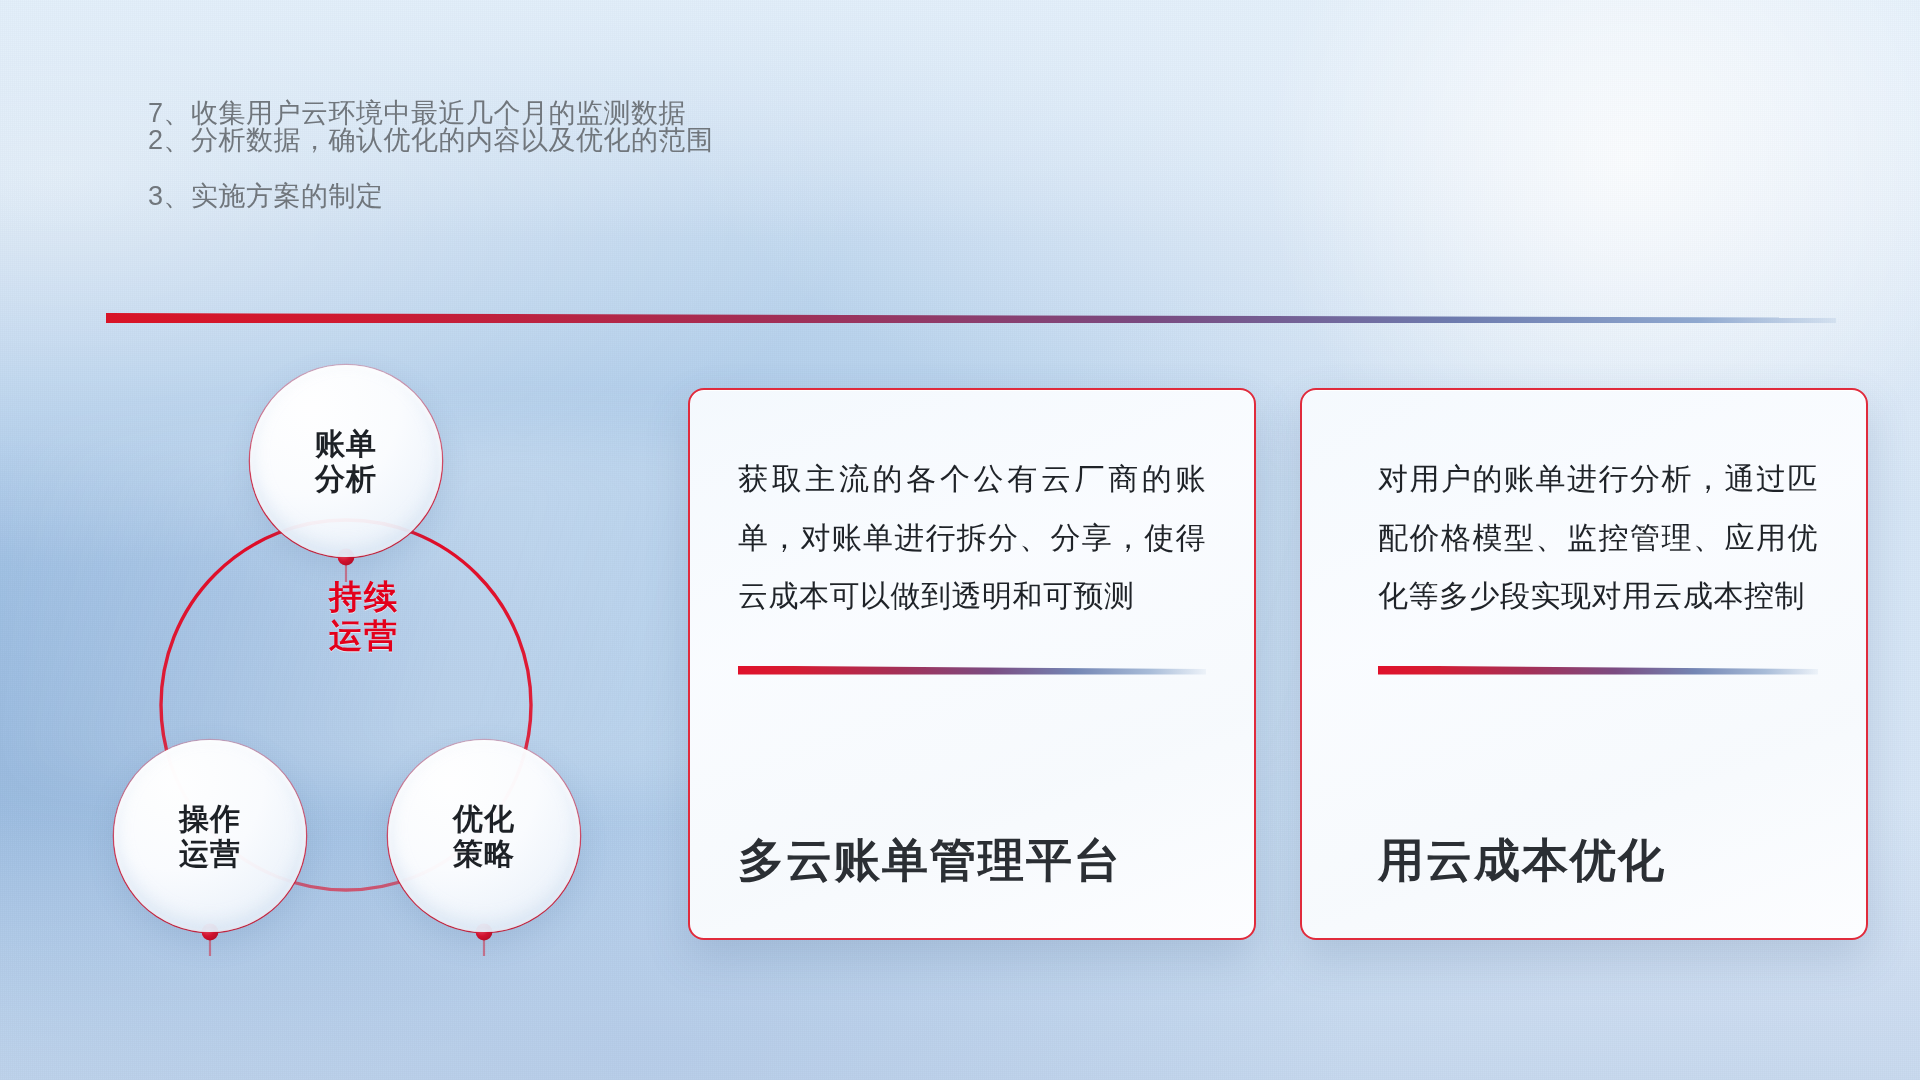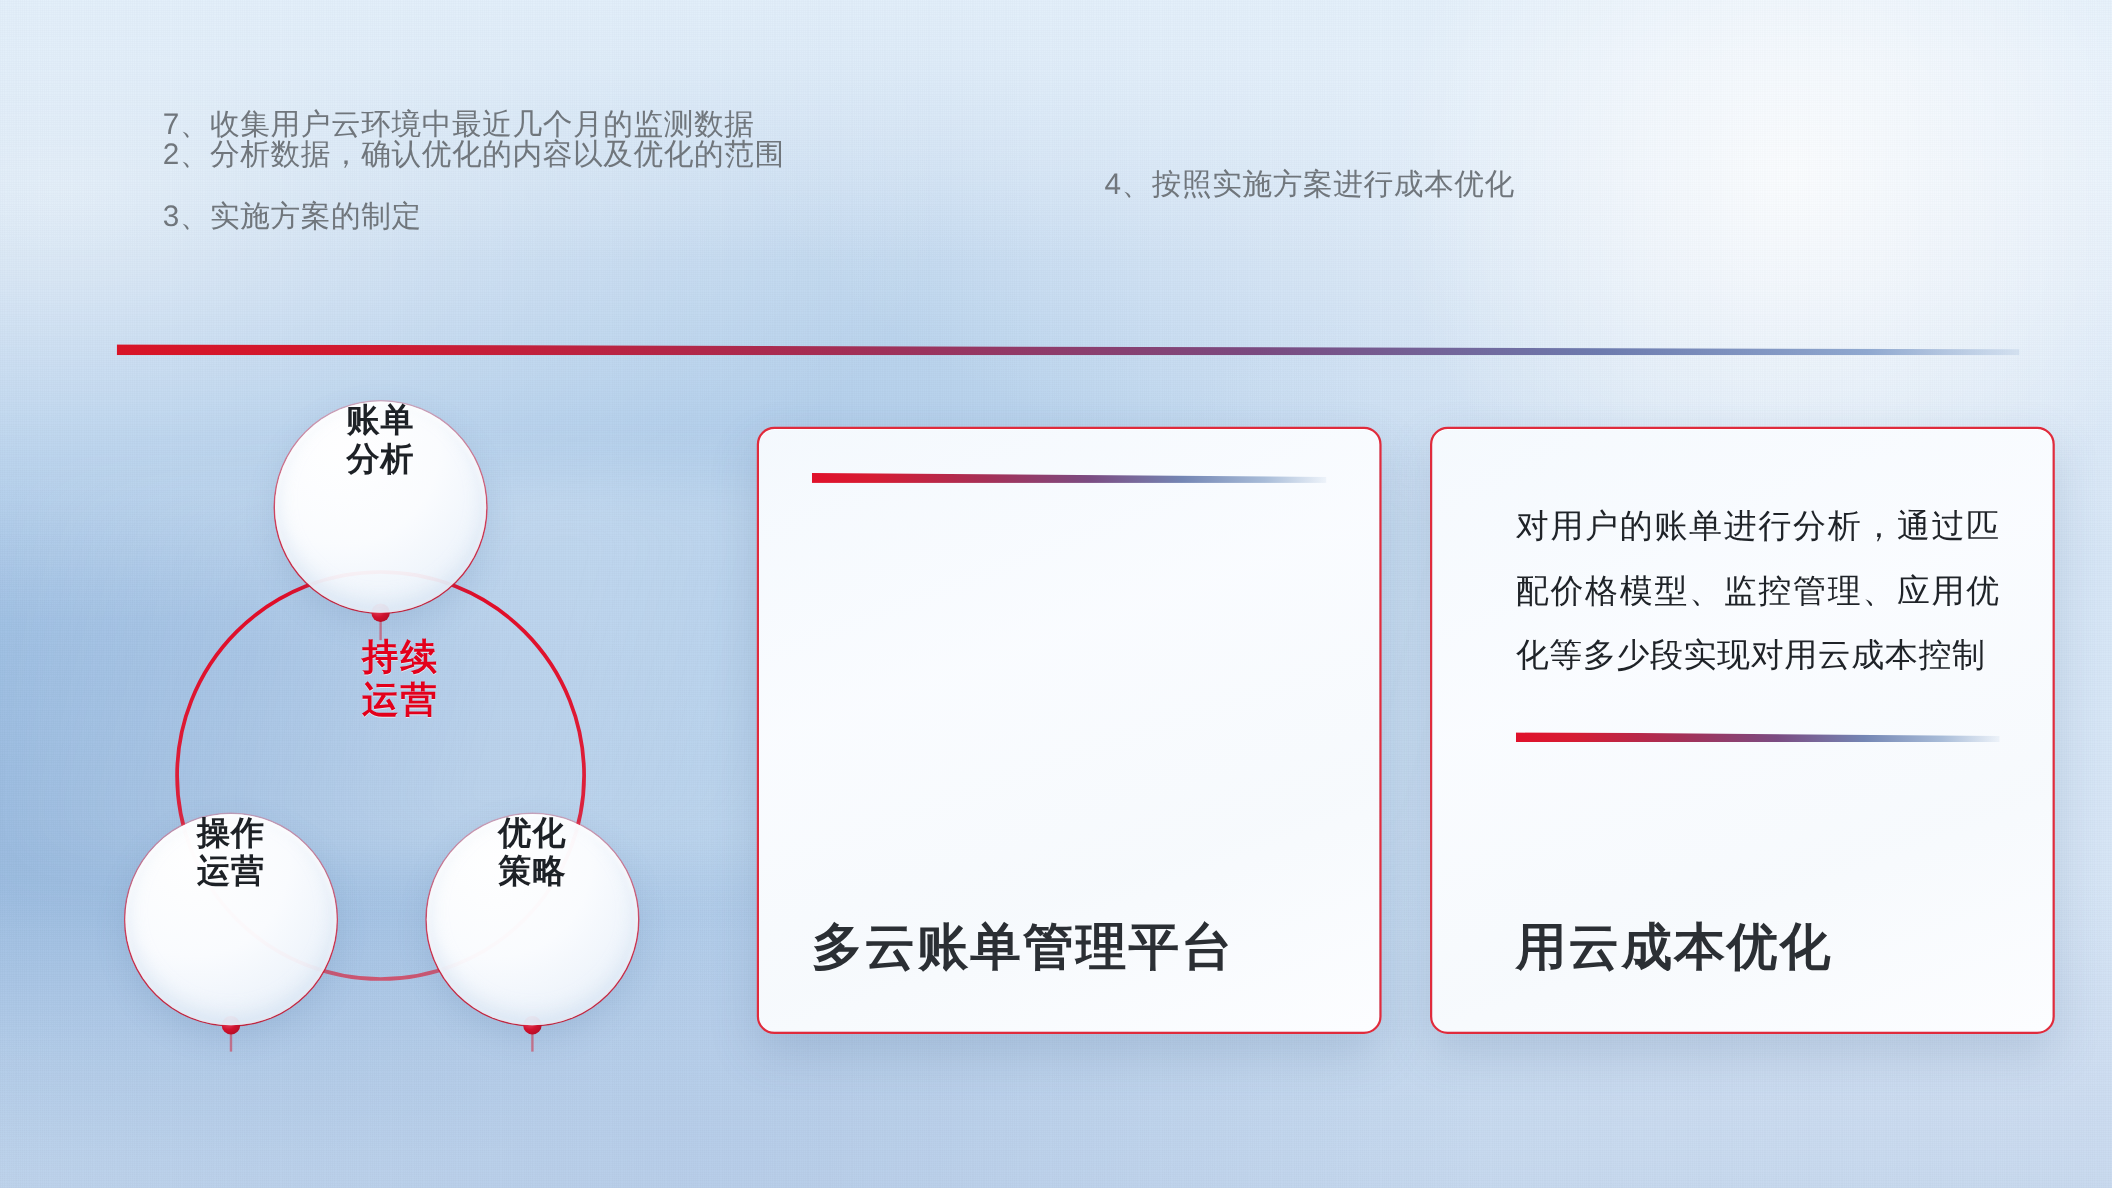--- a/index.html
+++ b/index.html
@@ -81,21 +81,21 @@
   }
   #venn svg{ position:absolute; left:0; top:0; overflow:visible; }
   .bubble{
     position:absolute; border-radius:50%;
     background:
       radial-gradient(120% 120% at 32% 22%, rgba(255,255,255,.99) 0%, rgba(252,253,255,.97) 38%, rgba(238,244,251,.93) 72%, rgba(228,237,248,.88) 100%);
     box-shadow:
       inset 0 2px 6px rgba(255,255,255,.96),
       inset 0 -8px 18px rgba(186,207,232,.40),
       0 10px 28px rgba(96,130,172,.20);
-    display:flex; align-items:flex-start; justify-content:center;
+    display:flex; align-items:center; justify-content:center;
     text-align:center;
   }
   .bubble .lbl{
     font-size:30px; line-height:1.18; font-weight:700; color:#1d2126;
     letter-spacing:1px; white-space:pre-line;
   }
   #bubble-top{ left:150px; top:15px; width:192px; height:192px; }
   #bubble-left{ left:14px; top:390px; width:192px; height:192px; }
   #bubble-right{ left:288px; top:390px; width:192px; height:192px; }
 
@@ -155,21 +155,20 @@
 <div class="bg-sheen"></div>
 <div class="bg-noise"></div>
 
 <div class="steps" id="steps-left">
   <div class="step">7、收集用户云环境中最近几个月的监测数据</div>
   <div class="step">2、分析数据，确认优化的内容以及优化的范围</div>
   <div class="step">3、实施方案的制定</div>
 </div>
 
 <div class="steps" id="steps-right">
-  <div class="step">4、按照实施方案进行成本优化</div>
 </div>
 
 <div class="rule">
   <span class="wedge"></span>
 </div>
 
 <div id="venn">
   <svg width="560" height="600" viewBox="0 0 560 600" aria-hidden="true">
     <defs>
       <linearGradient id="ringGrad" x1="0" y1="0" x2="0" y2="1">
@@ -217,20 +216,21 @@
 策略</span>
   </div>
 
   <div class="core">
     <span class="lbl">持续
 运营</span>
   </div>
 </div>
 
 <div class="card" id="card-1">
+  <div class="body">获取主流的各个公有云厂商的账单，对账单进行拆分、分享，使得云成本可以做到透明和可预测</div>
   <div class="divider">
       <i></i>
     </div>
   <div class="title">多云账单管理平台</div>
 </div>
 
 <div class="card" id="card-2">
   <div class="body">对用户的账单进行分析，通过匹配价格模型、监控管理、应用优化等多少段实现对用云成本控制</div>
   <div class="divider">
       <i></i>

